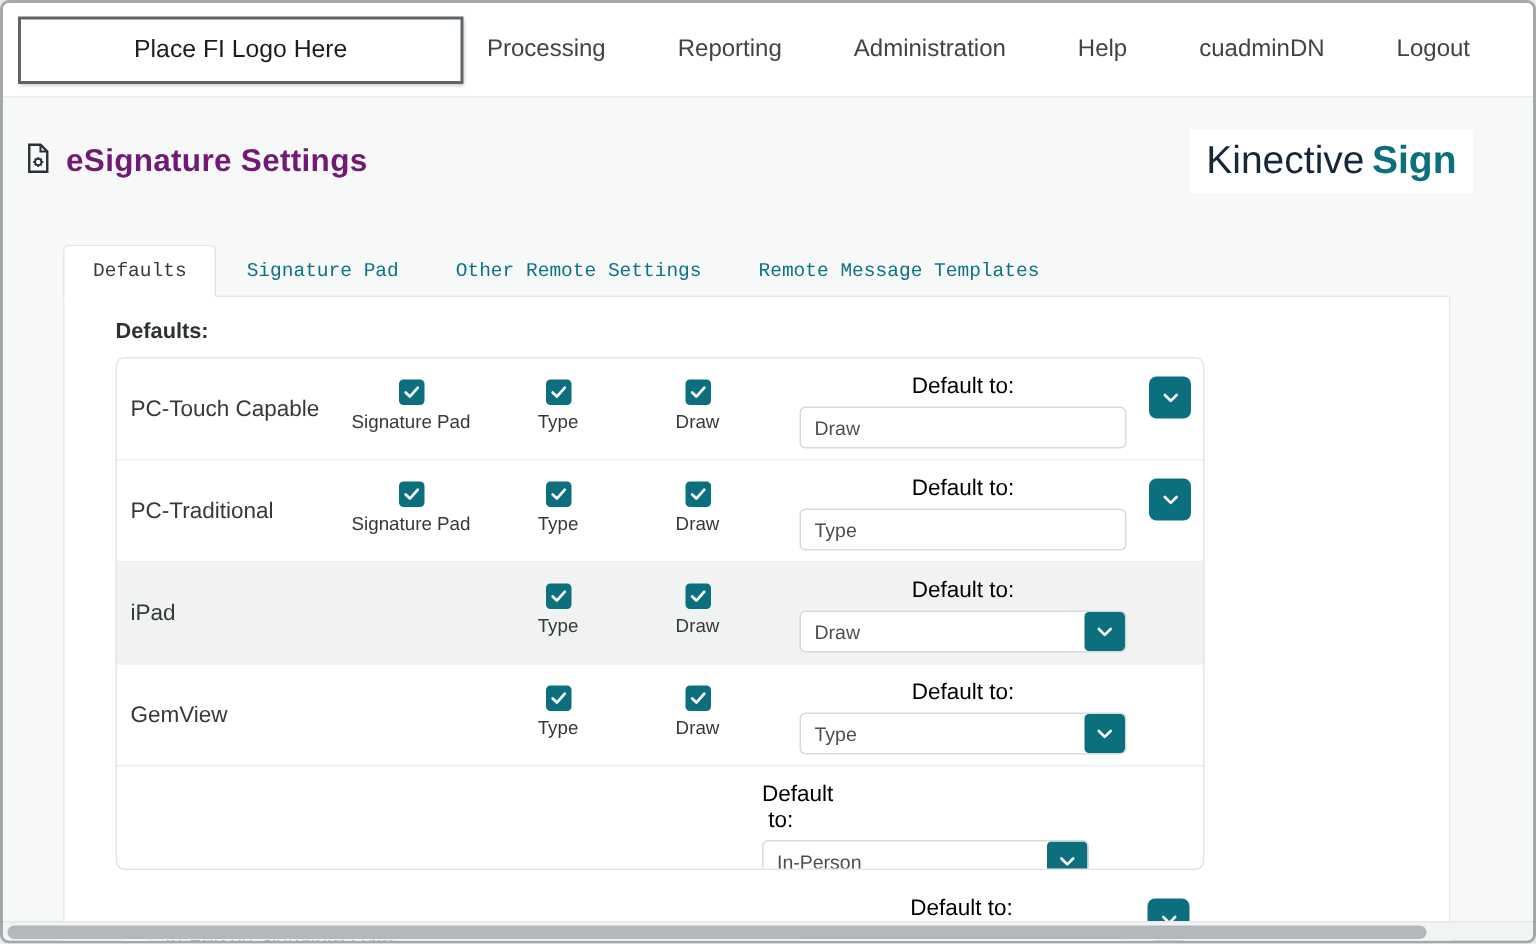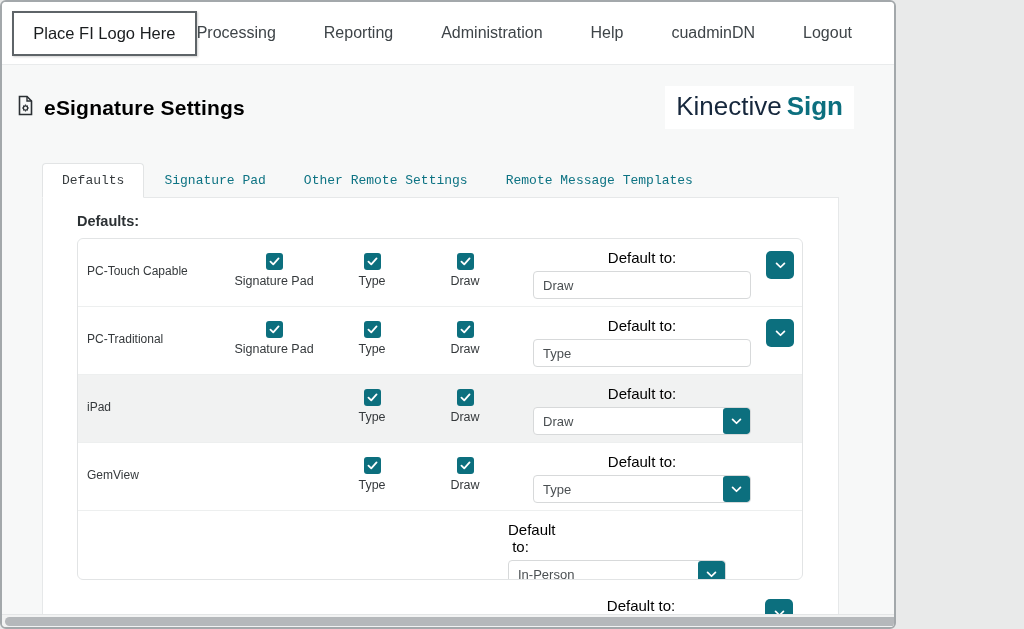--- a/index.html
+++ b/index.html
@@ -1,33 +1,33 @@
 <!DOCTYPE html>
 <html><head>
 <meta charset="utf-8">
 <style>
   * { margin:0; padding:0; box-sizing:border-box; }
   html,body { background:#e9eaea; }
   body { font-family:"Liberation Sans", sans-serif; }
-  .window { width:896px; height:629px; background:#f7f8f8; border:2px solid #a3a8ab;
+  .window { width:1024px; height:629px; background:#f7f8f8; border:2px solid #a3a8ab;
             border-radius:6px; overflow:hidden; position:relative; }
 
   
   .topbar { height:63px; background:#fff; border-bottom:1px solid #e9ebec;
             display:flex; align-items:center; padding:0 42px 0 10px; }
   .logo-box { width:297px; height:45px; border:2px solid #5e6468; background:#fff;
               box-shadow:1px 1px 2px rgba(0,0,0,0.18); display:flex; align-items:center;
               justify-content:center; font-size:16.5px; color:#1a1d1f; }
   .nav { margin-left:auto; display:flex; gap:48px; }
   .nav-item { font-size:16px; color:#3e4448; cursor:pointer; white-space:nowrap; }
 
   
   .pagebar { display:flex; align-items:center; margin:21px 40px 0 14px; }
   .title-wrap { display:flex; align-items:center; gap:9px; }
-  .page-title { font-size:21px; font-weight:700; color:#000000; letter-spacing:.2px; }
+  .page-title { font-size:21px; font-weight:700; color:#701a75; letter-spacing:.2px; }
   .brand { margin-left:auto; background:#fff; padding:5px 11px 7px; font-size:26px; color:#16273c; }
   .brand .bold { font-weight:700; color:#0C6F7E; margin-left:5px; }
 
   
   .tabs { display:flex; margin-left:40px; margin-top:33px; position:relative; top:1px;
           z-index:2; height:35px;font-family:Liberation Mono, monospace; }
   .tab-active { background:#fff; border:1px solid #e2e4e5; border-bottom:1px solid #fff;
                 border-radius:4px 4px 0 0; padding:0 19px; display:flex; align-items:center;
                 font-size:13px; color:#363b3e; cursor:pointer; }
   .tab-link { display:flex; align-items:center; padding:0 18px; font-size:13px;
@@ -37,21 +37,21 @@
   .panel { position:relative; margin:0 55px 0 40px; height:444px; background:#fff;
            border:1px solid #e6e8e9; padding:15px 0 0 34px; }
   .section-heading { font-weight:700; font-size:14.5px; color:#2c3134; }
 
   .rows-card { width:726px; background:#fff; border:1px solid #e2e4e5; border-radius:6px;
                margin-top:9px; overflow:hidden; }
   .row { display:grid; grid-template-columns:148px 96px 100px 86px 25px 218px 53px;
          height:68px; border-bottom:1px solid #edefef; }
   .row:last-child { border-bottom:none; }
   .row.gray { background:#f1f2f2; }
-  .row-label { padding:25px 4px 0 9px; font-size:12px; color:#35393c; }
+  .row-label { padding:25px 4px 0 9px; font-size:15px; color:#35393c; }
   .row-label.two-line { padding-top:12px; line-height:1.5; }
 
   .cb-col { display:flex; flex-direction:column; align-items:center; padding-top:14px; cursor:pointer; }
   .checkbox { width:17px; height:17px; border-radius:3px; background:#0C6F7E;
               display:flex; align-items:center; justify-content:center; flex:0 0 auto; }
   .checkbox.unchecked { width:20px; height:20px; background:#fff; border:1px solid #c3c7c9; }
   .cb-label { margin-top:4px; font-size:12.5px; color:#35393c; }
 
   .default-col { padding-top:10px; }
   .default-label { font-size:15px; color:#000000; margin-bottom:5px;text-align:center; }

